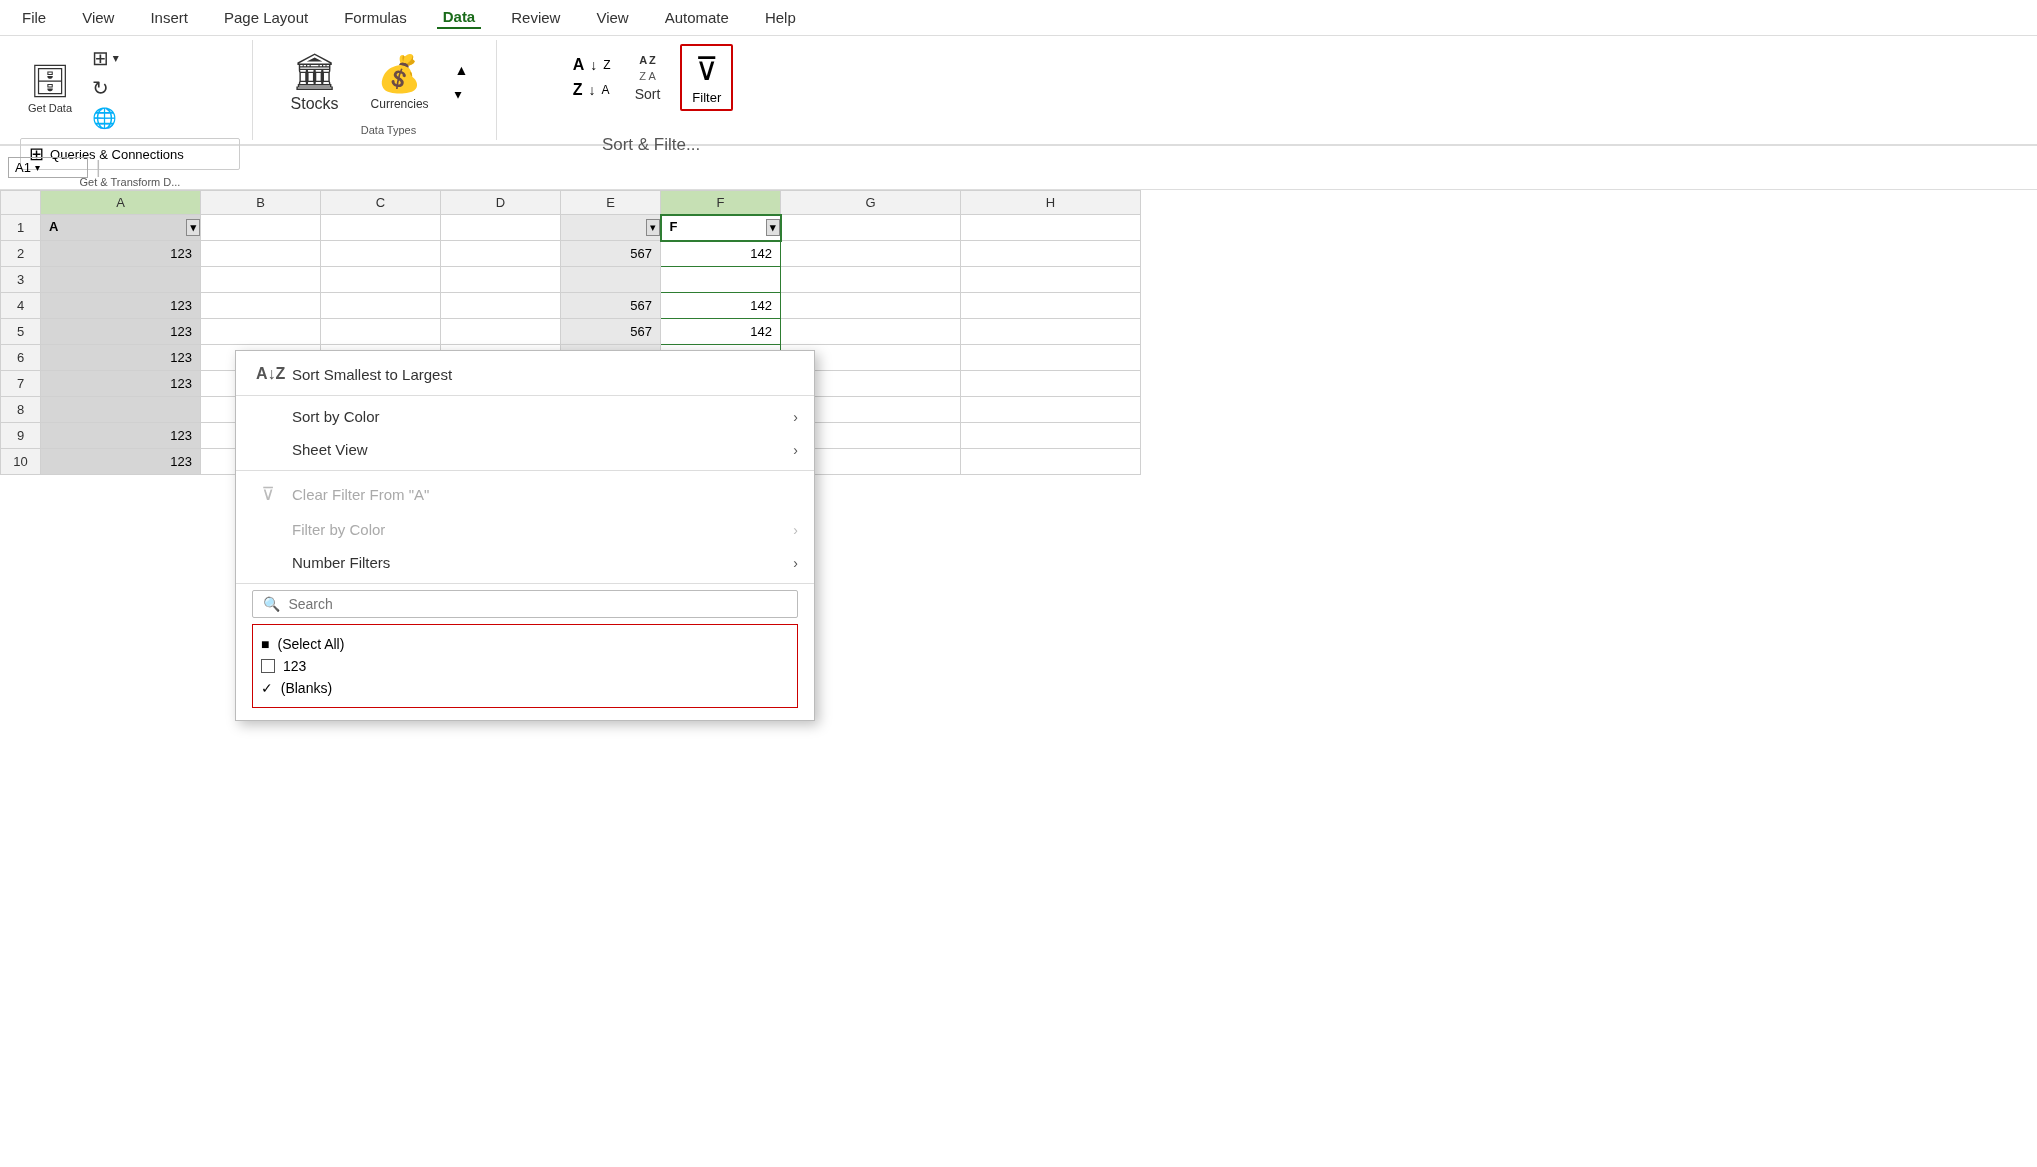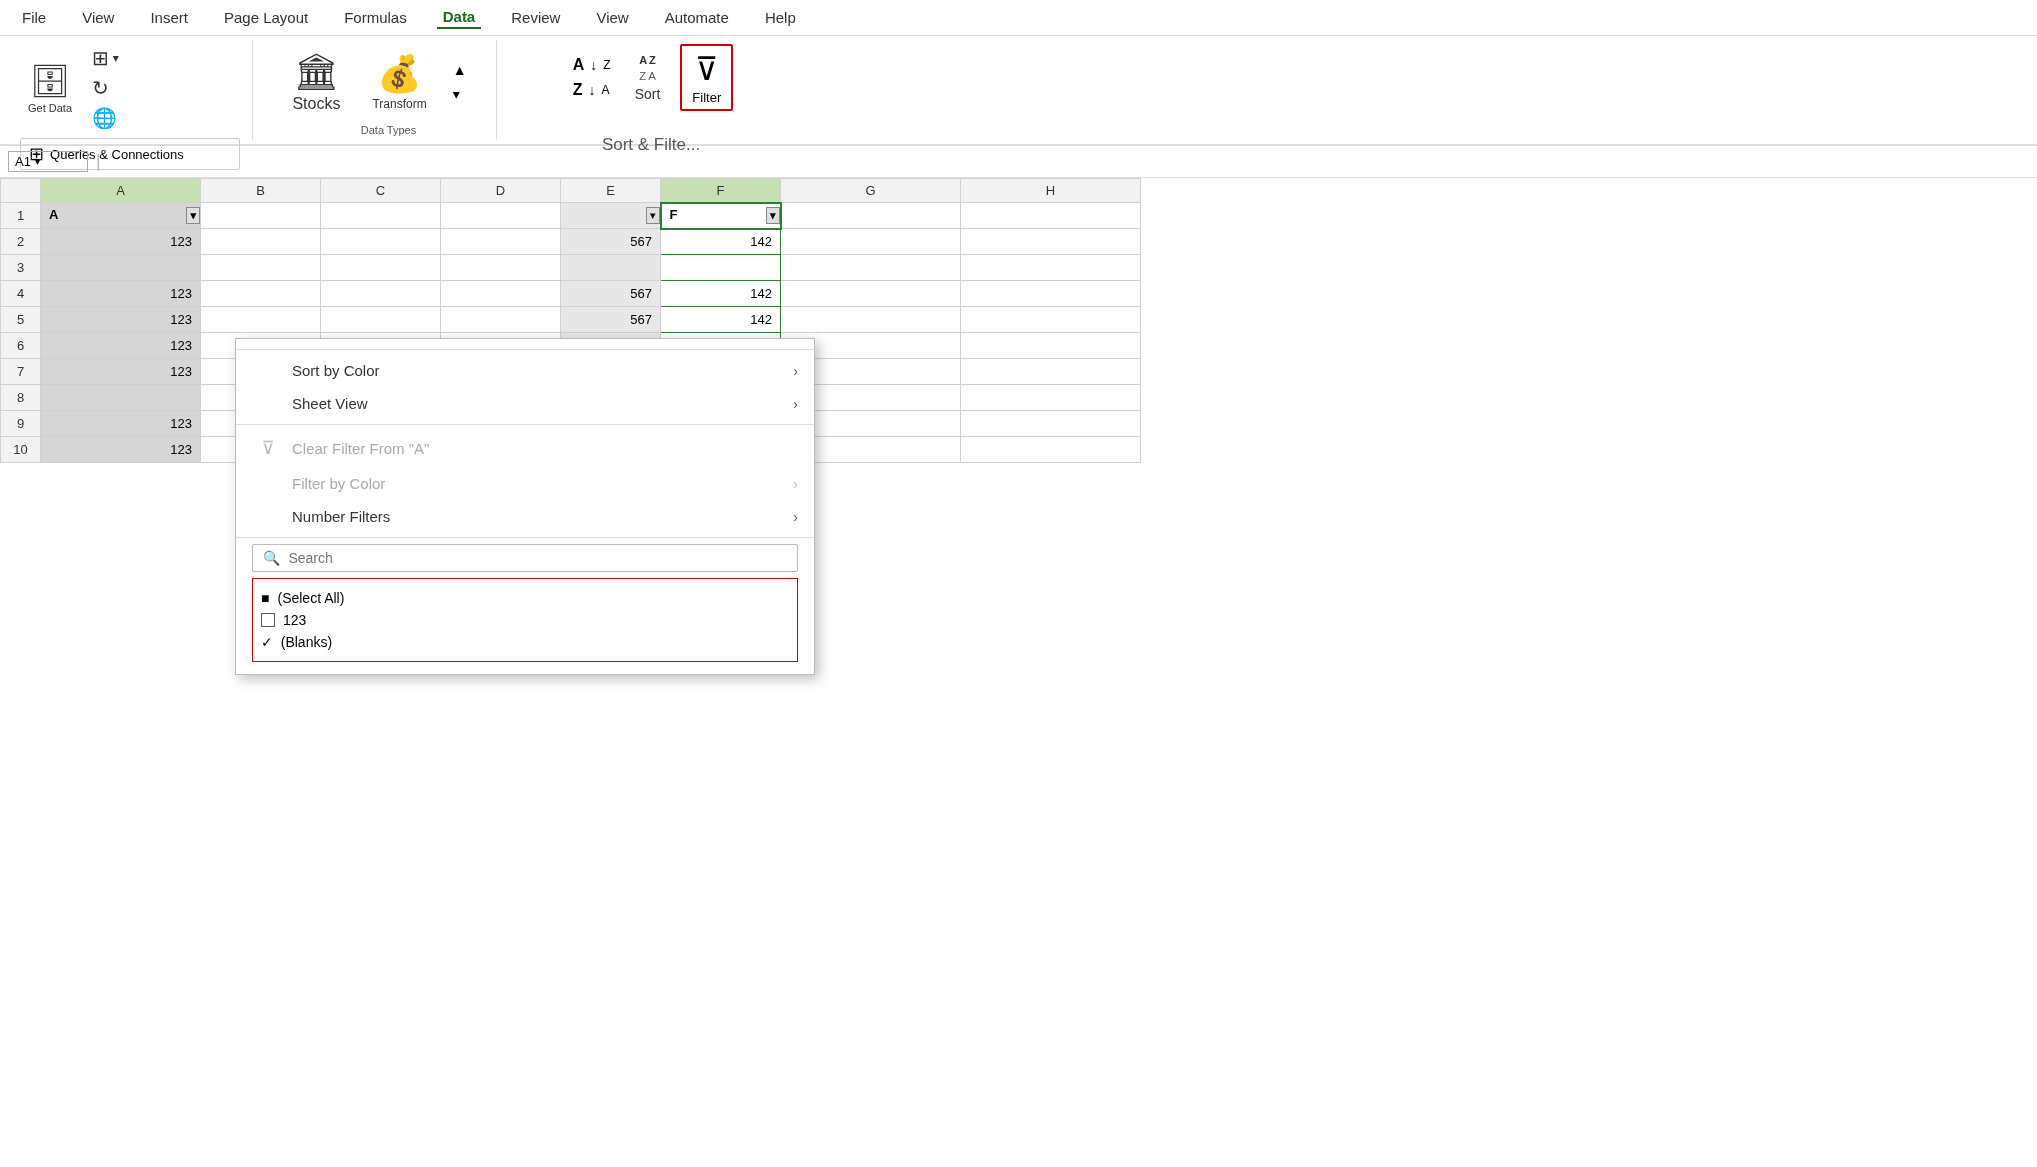--- a/index.html
+++ b/index.html
@@ -28,21 +28,21 @@
     .ribbon-btn {
       display: flex; flex-direction: column; align-items: center;
       cursor: pointer; padding: 4px 8px; border-radius: 3px;
       font-size: 11px; color: #333; gap: 2px;
     }
 
     
     .formula-row {
       display: flex; align-items: center;
       border-bottom: 1px solid #ddd;
-      height: 32px; padding: 0 8px;
+      height: 44px; padding: 0 8px;
       gap: 8px;
     }
     .name-box {
       width: 80px; border: 1px solid #aaa;
       padding: 2px 6px; font-size: 13px;
       display: flex; align-items: center; gap: 4px;
     }
 
     
     .grid-container {
@@ -205,21 +205,21 @@
   </div>
 
   <div style="display:flex;flex-direction:column;align-items:center;padding:4px 24px;border-right:1px solid #ddd;gap:4px;min-width:240px;">
     <div style="display:flex;gap:16px;align-items:center;flex:1;">
       <div class="ribbon-btn">
         <span style="font-size:36px;">🏛</span>
         <span style="font-size:16px;">Stocks</span>
       </div>
       <div class="ribbon-btn">
         <span style="font-size:36px;">💰</span>
-        <span style="font-size:12px;">Transform</span>
+        <span style="font-size:12px;">Currencies</span>
       </div>
       <div style="display:flex;flex-direction:column;gap:4px;">
         <div style="cursor:pointer;padding:2px;">▲</div>
         <div style="cursor:pointer;padding:2px;">▾</div>
       </div>
     </div>
     <div style="font-size:11px;color:#555;padding-left:24px;">Data Types</div>
   </div>
 
   <div style="display:flex;flex-direction:column;align-items:center;padding:4px 20px;gap:4px;min-width:300px;">
@@ -411,20 +411,24 @@
         <td class="cell-E" style="text-align:right;padding-right:8px;">567</td>
         <td style="border:1px solid #2e7d32 !important;border-bottom:3px solid #2e7d32 !important;background:#fff;text-align:right;padding-right:8px;">142</td>
         <td class="cell-normal"></td>
         <td class="cell-normal"></td>
       </tr>
     </tbody>
   </table>
 
   <div class="context-menu">
 
+    <div class="ctx-item">
+      <span class="ctx-icon" style="font-size:16px;font-weight:bold;">A↓Z</span>
+      <span>Sort Smallest to Largest</span>
+    </div>
 
 
     <hr class="ctx-separator">
 
     <div class="ctx-item">
       <span class="ctx-icon"></span>
       <span>Sort by Color</span>
       <span class="ctx-arrow">›</span>
     </div>
 

